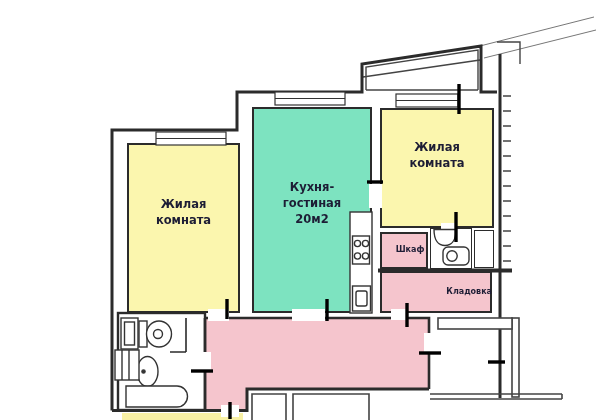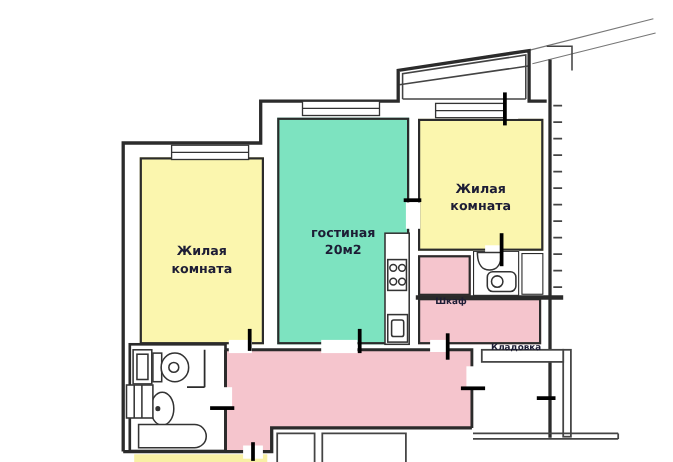--- a/index.html
+++ b/index.html
@@ -10,21 +10,20 @@
   .room {
     position:absolute; box-sizing:border-box;
     border:2px solid #2b2b2b; z-index:1;
   }
   .room.thin { border-width:1.5px; }
   .noborder { border:none; }
   .label {
     position:absolute; z-index:3; text-align:center;
     color:#1d1d35; font-weight:bold; font-size:11.5px; line-height:1.38;
     pointer-events:none;
-    margin-top:24px;
   }
   .label.small { font-size:8px; line-height:1.1; }
   .svgo { position:absolute; left:0; top:0; z-index:2; pointer-events:none; }
 </style>
 </head>
 <body>
 
 <div class="stage">
 
   <div class="room" style="left: 127px; top: 143px; width: 113px; height: 170px; background-color: rgb(251, 246, 174);"></div>
@@ -168,20 +167,21 @@
       <line x1="488" y1="362" x2="505" y2="362"></line>
     </g>
   </svg>
 
   <div class="label" style="left:127px; top:197px; width:113px;">
     <div>Жилая</div>
     <div>комната</div>
   </div>
 
   <div class="label" style="left:252px; top:180px; width:120px;">
+    <div>Кухня-</div>
     <div>гостиная</div>
     <div>20м2</div>
   </div>
 
   <div class="label" style="left:380px; top:140px; width:114px;">
     <div>Жилая</div>
     <div>комната</div>
   </div>
 
   <div class="label small" style="left:380px; top:246px; width:60px;">Шкаф</div>

